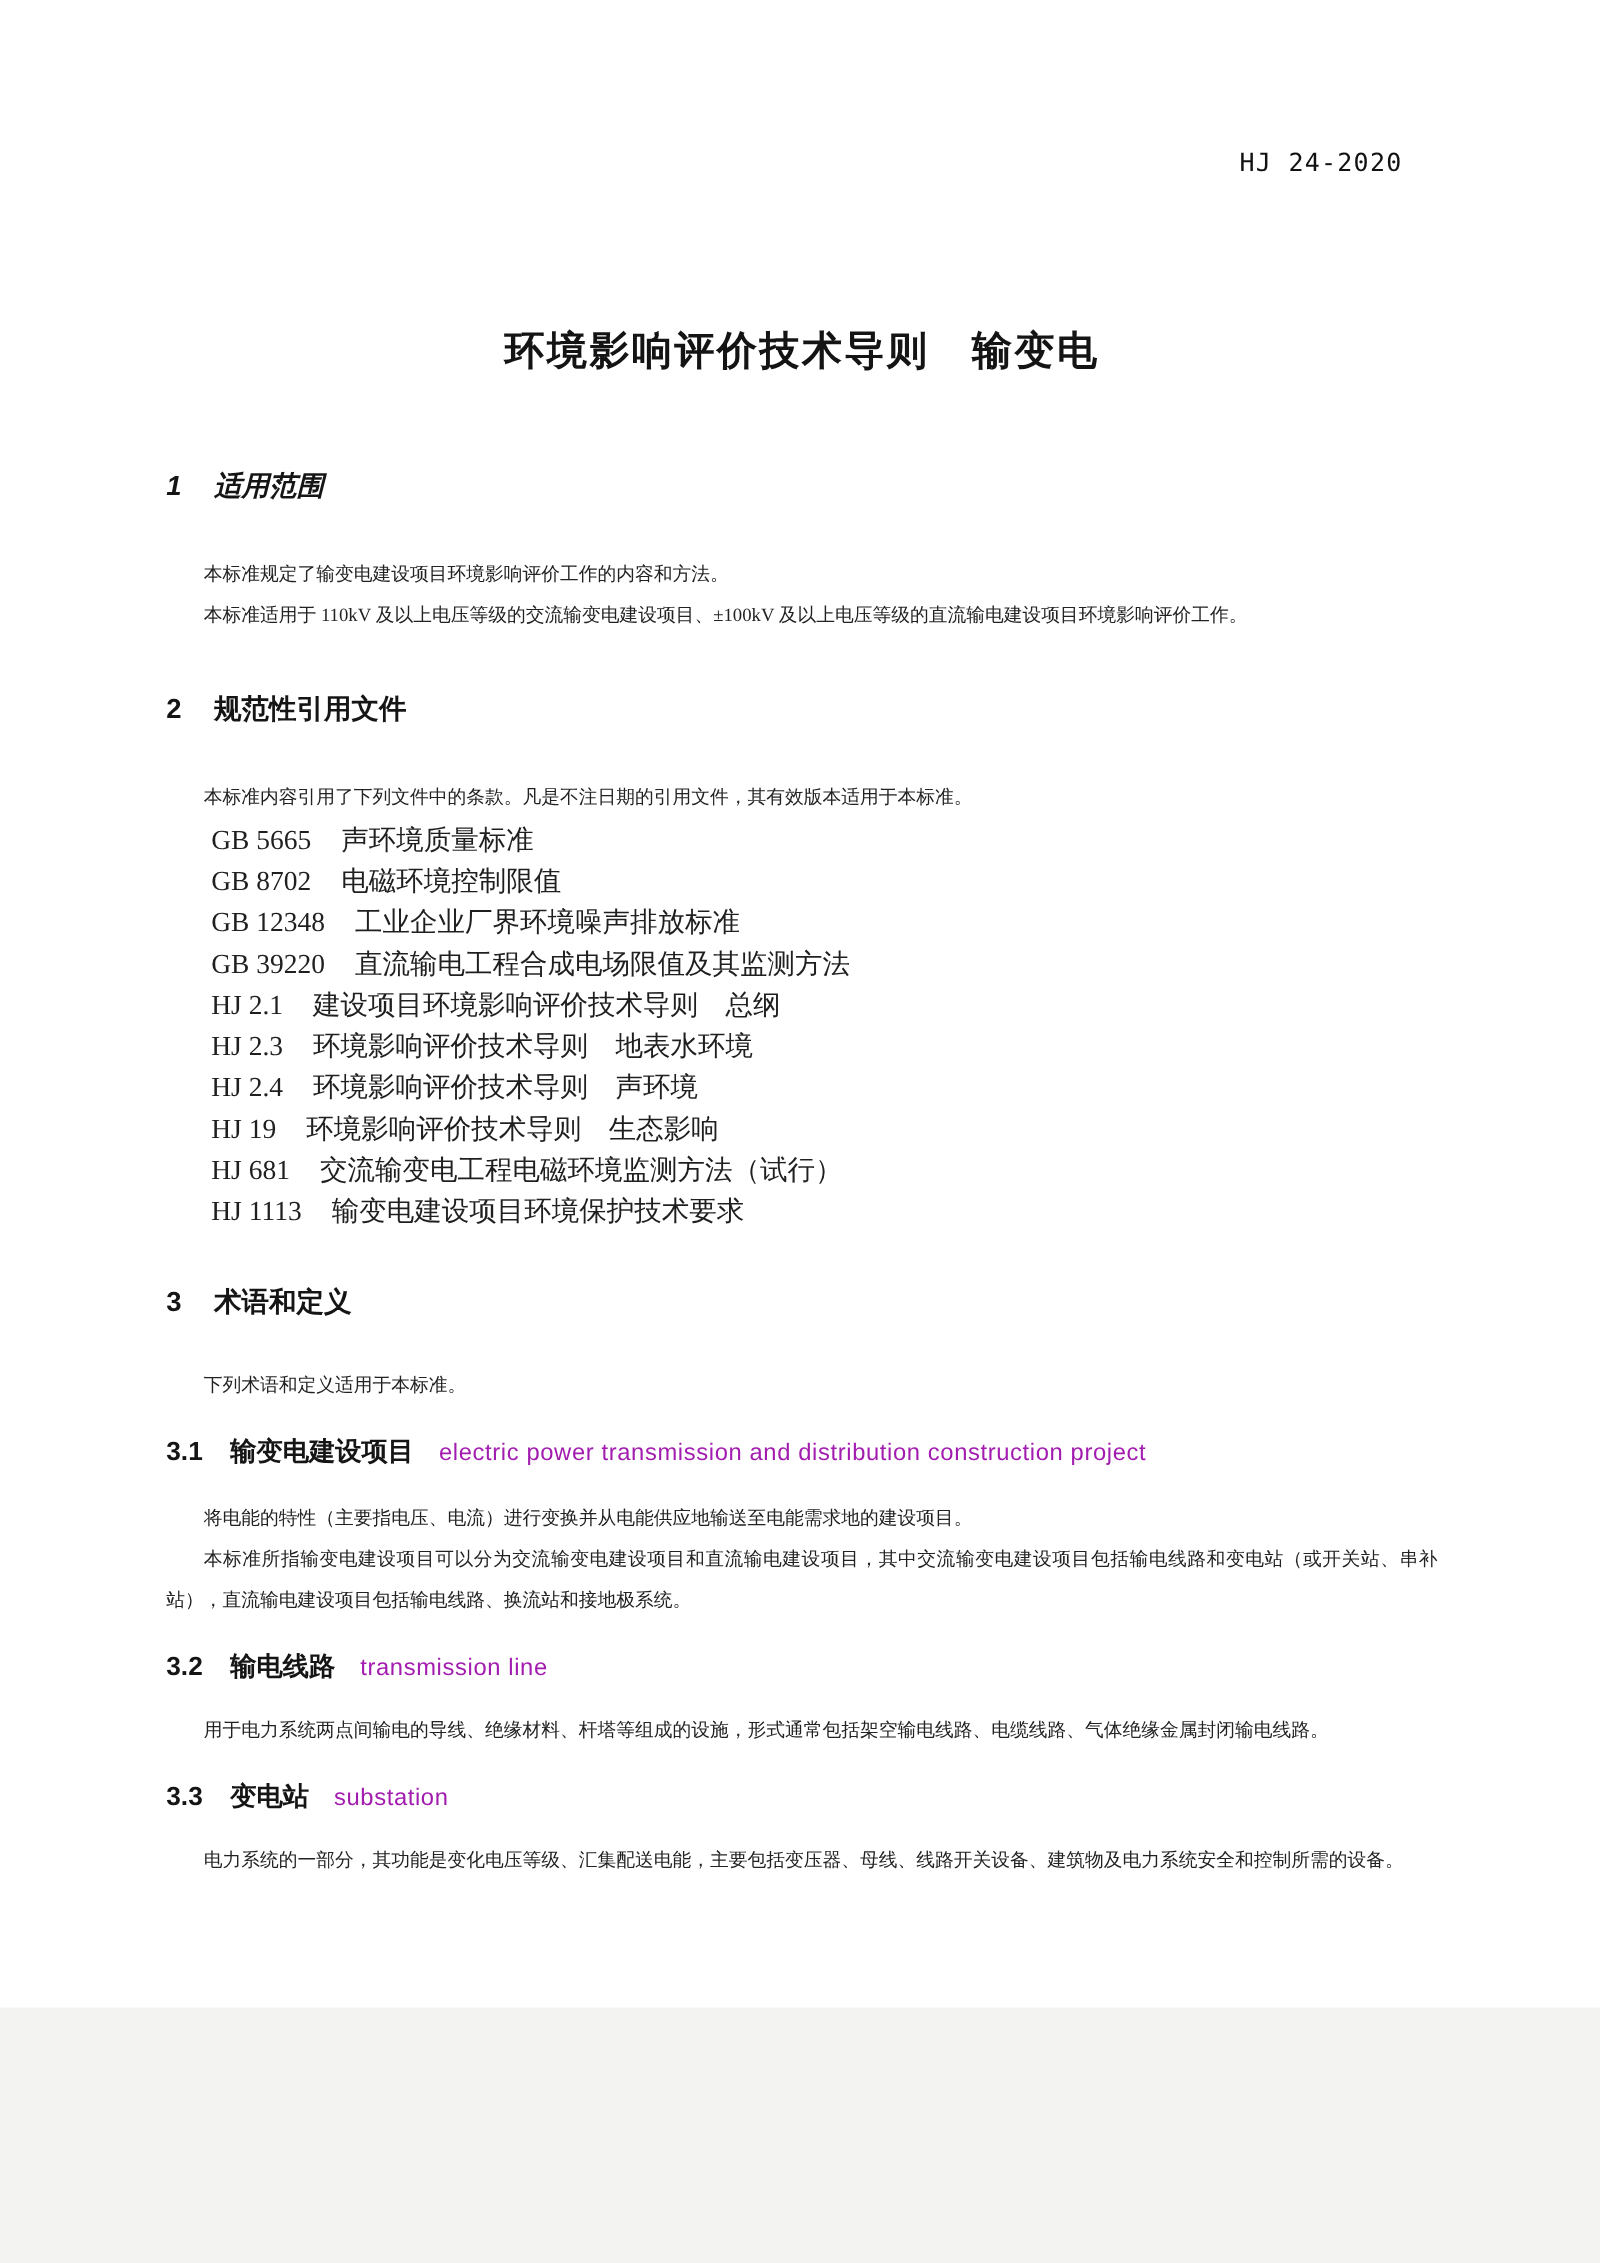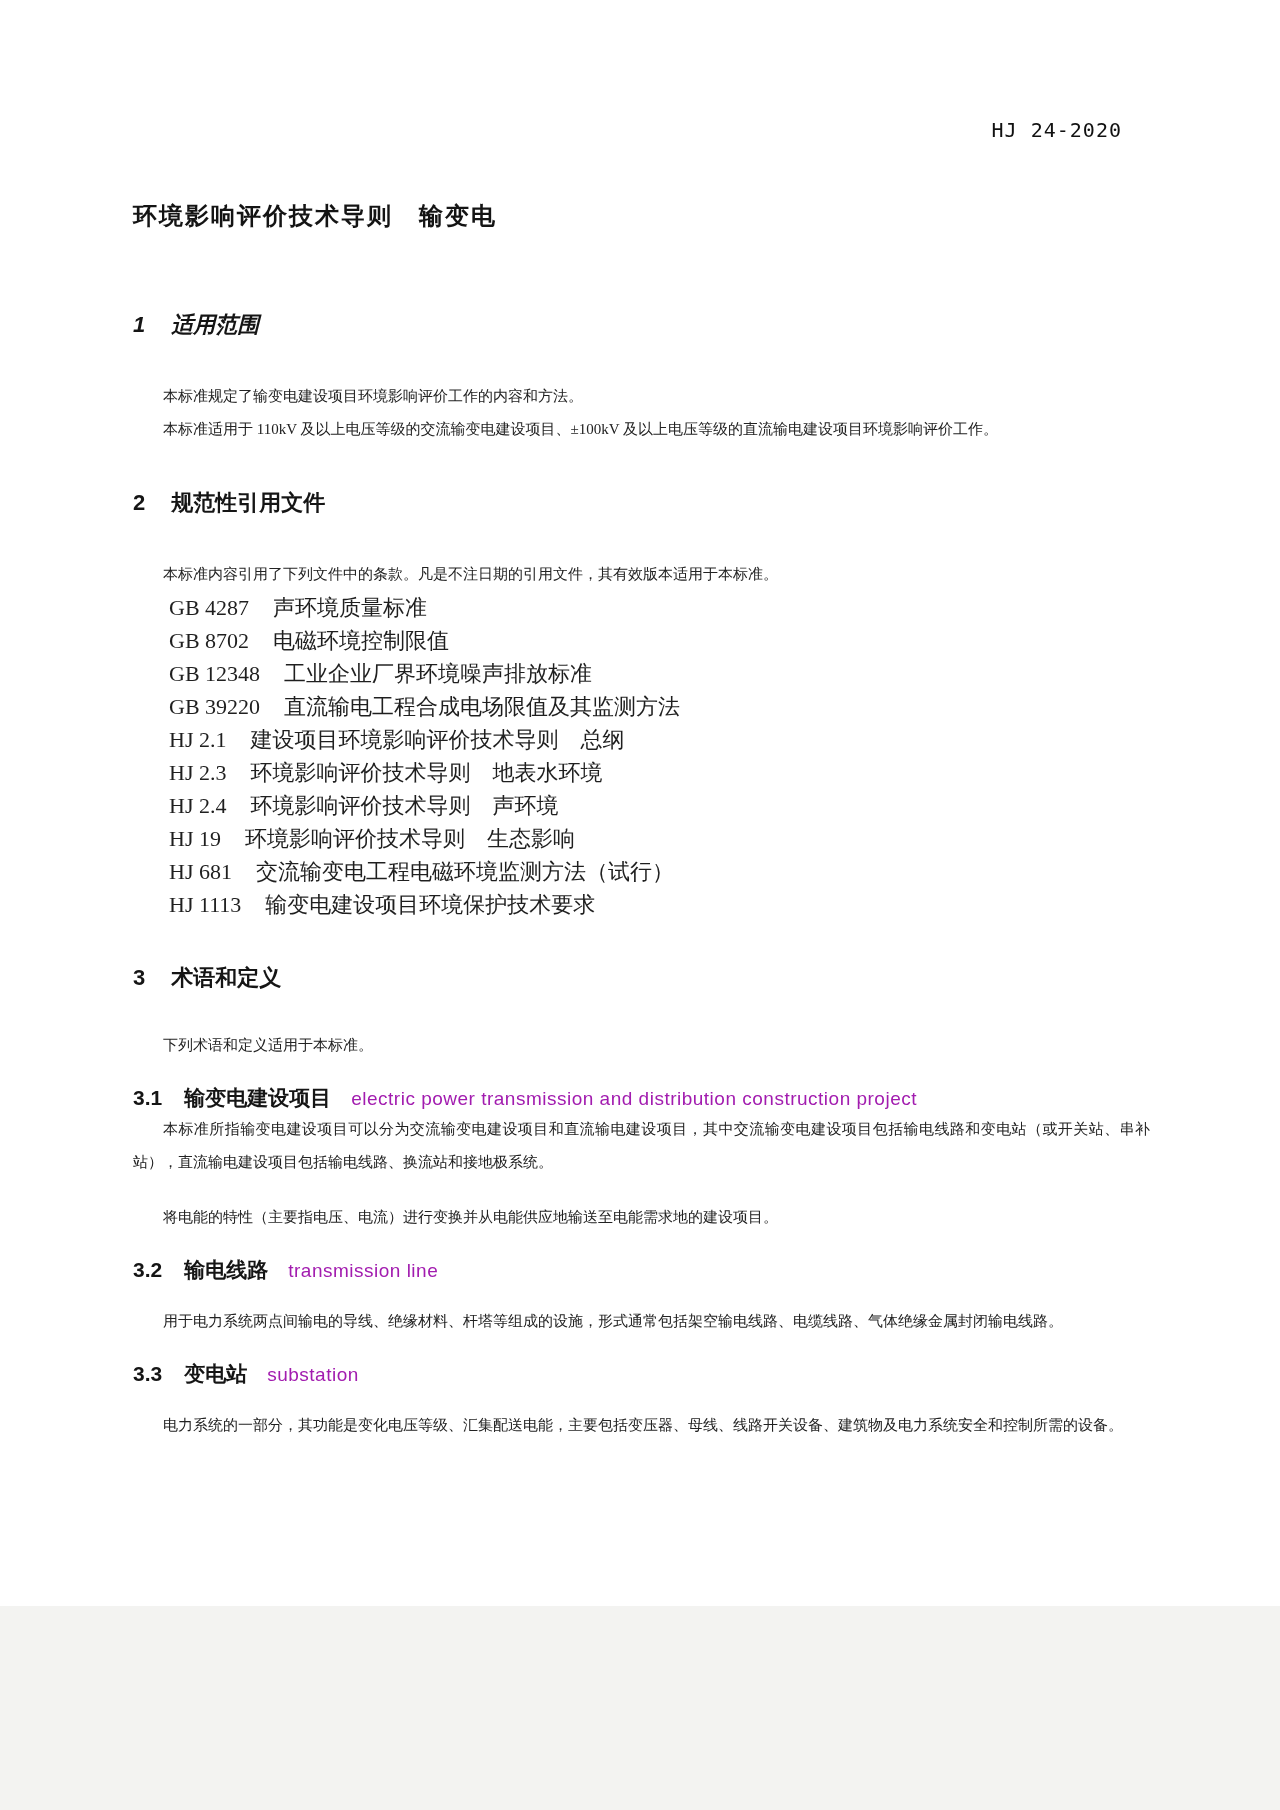--- a/index.html
+++ b/index.html
@@ -22,25 +22,25 @@
     margin-top: 118px;
     text-align: right;
     padding-right: 28px;
     font-family: "DejaVu Sans Mono", monospace;
     font-size: 20px;
     line-height: 24px;
     letter-spacing: 1px;
     color: #111;
   }
   .doc-title {
-    margin-top: 52px;
-    text-align: left;
+    margin-top: 116px;
+    text-align: center;
     font-family: "Liberation Sans", "DejaVu Sans", sans-serif;
     font-weight: bold;
-    font-size: 24px;
+    font-size: 32px;
     line-height: 44px;
     letter-spacing: 2px;
     color: #141414;
   }
   .sec-heading {
     margin-top: 42px;
     font-family: "Liberation Sans", "DejaVu Sans", sans-serif;
     font-weight: bold;
     font-size: 22px;
     line-height: 30px;
@@ -110,21 +110,21 @@
     <p class="body-text indent mt-40">本标准规定了输变电建设项目环境影响评价工作的内容和方法。</p>
     <p class="body-text indent">本标准适用于 110kV 及以上电压等级的交流输变电建设项目、±100kV 及以上电压等级的直流输电建设项目环境影响评价工作。</p>
 
     <div class="sec-heading">
       <span class="sec-num">2</span><span>规范性引用文件</span>
     </div>
     <p class="body-text indent mt-40">本标准内容引用了下列文件中的条款。凡是不注日期的引用文件，其有效版本适用于本标准。</p>
 
     <div class="ref-list">
       <div class="ref-row">
-        <span class="ref-code">GB 4287</span><span class="ref-title">声环境质量标准</span>
+        <span class="ref-code">GB 5665</span><span class="ref-title">声环境质量标准</span>
       </div>
       <div class="ref-row">
         <span class="ref-code">GB 8702</span><span class="ref-title">电磁环境控制限值</span>
       </div>
       <div class="ref-row">
         <span class="ref-code">GB 12348</span><span class="ref-title">工业企业厂界环境噪声排放标准</span>
       </div>
       <div class="ref-row">
         <span class="ref-code">GB 39220</span><span class="ref-title">直流输电工程合成电场限值及其监测方法</span>
       </div>
@@ -149,22 +149,22 @@
     </div>
 
     <div class="sec-heading">
       <span class="sec-num">3</span><span>术语和定义</span>
     </div>
     <p class="body-text indent mt-36">下列术语和定义适用于本标准。</p>
 
     <div class="term-heading mt-22">
       <span class="term-num">3.1</span><span class="term-zh">输变电建设项目</span><span class="term-en">electric power transmission and distribution construction project</span>
     </div>
+    <p class="body-text indent mt-22">将电能的特性（主要指电压、电流）进行变换并从电能供应地输送至电能需求地的建设项目。</p>
     <p class="body-text indent">本标准所指输变电建设项目可以分为交流输变电建设项目和直流输电建设项目，其中交流输变电建设项目包括输电线路和变电站（或开关站、串补站），直流输电建设项目包括输电线路、换流站和接地极系统。</p>
-    <p class="body-text indent mt-22">将电能的特性（主要指电压、电流）进行变换并从电能供应地输送至电能需求地的建设项目。</p>
 
     <div class="term-heading mt-22">
       <span class="term-num">3.2</span><span class="term-zh">输电线路</span><span class="term-en">transmission line</span>
     </div>
     <p class="body-text indent mt-20">用于电力系统两点间输电的导线、绝缘材料、杆塔等组成的设施，形式通常包括架空输电线路、电缆线路、气体绝缘金属封闭输电线路。</p>
 
     <div class="term-heading mt-22">
       <span class="term-num">3.3</span><span class="term-zh">变电站</span><span class="term-en">substation</span>
     </div>
     <p class="body-text indent mt-20">电力系统的一部分，其功能是变化电压等级、汇集配送电能，主要包括变压器、母线、线路开关设备、建筑物及电力系统安全和控制所需的设备。</p>

